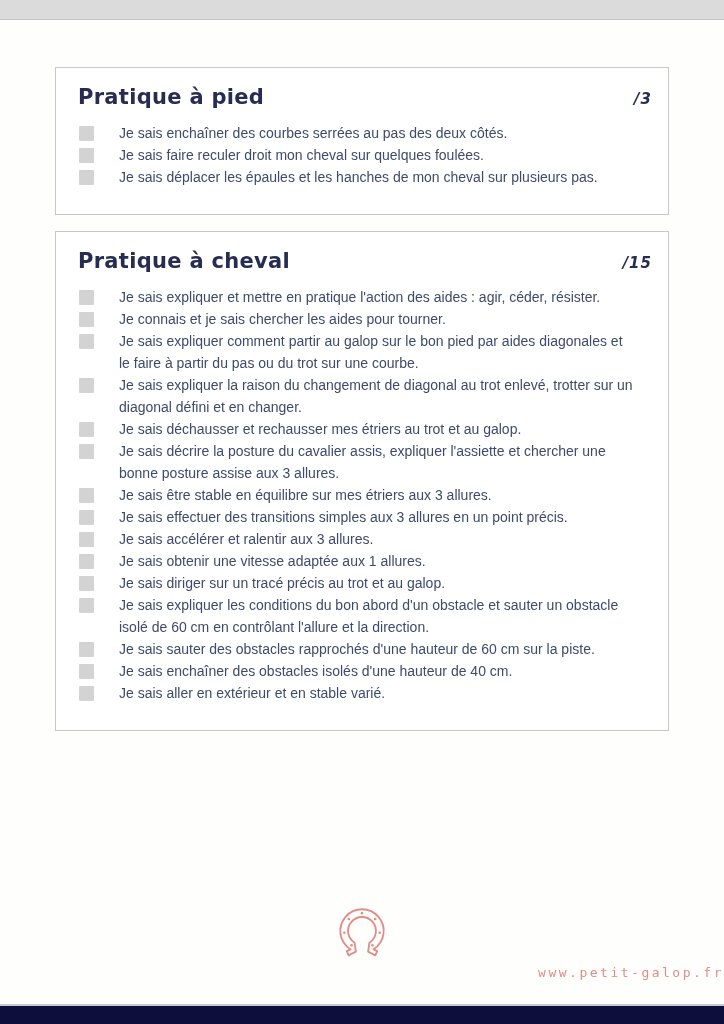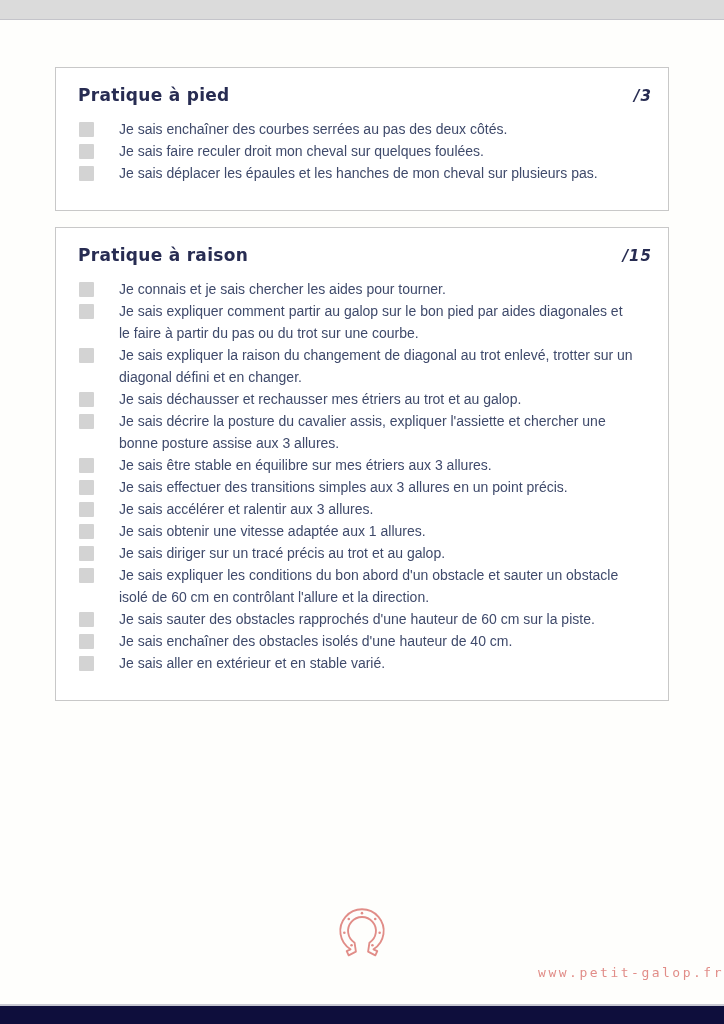--- a/index.html
+++ b/index.html
@@ -44,21 +44,21 @@
   }
   .card + .card{margin-top:16px;}
   .card-header{
     display:flex;justify-content:space-between;align-items:baseline;
     padding-left:3px;
     margin:0 -12px 13px 0;
   }
   .card-title{
     margin:0;
     font-family:"DejaVu Sans", sans-serif;
-    font-size:17px;font-weight:700;
+    font-size:21px;font-weight:700;
     letter-spacing:0.3px;
     color:var(--title-navy);
   }
   .card-score{
     font-family:"DejaVu Sans", sans-serif;
     font-style:italic;font-weight:700;
     font-size:15px;letter-spacing:1px;
     color:var(--title-navy);
   }
   ul.items{list-style:none;margin:4px;padding:0;}
@@ -120,24 +120,28 @@
           </li>
           <li class="item">
             <span class="checkbox"></span>
             <span class="item-text">Je sais déplacer les épaules et les hanches de mon cheval sur plusieurs pas.</span>
           </li>
         </ul>
     </section>
 
     <section class="card">
       <header class="card-header">
-        <h2 class="card-title">Pratique à raison</h2>
+        <h2 class="card-title">Pratique à cheval</h2>
         <span class="card-score">/15</span>
       </header>
       <ul class="items">
+          <li class="item">
+            <span class="checkbox"></span>
+            <span class="item-text">Je sais expliquer et mettre en pratique l'action des aides : agir, céder, résister.</span>
+          </li>
           <li class="item">
             <span class="checkbox"></span>
             <span class="item-text">Je connais et je sais chercher les aides pour tourner.</span>
           </li>
           <li class="item">
             <span class="checkbox"></span>
             <span class="item-text">Je sais expliquer comment partir au galop sur le bon pied par aides diagonales et le faire à partir du pas ou du trot sur une courbe.</span>
           </li>
           <li class="item">
             <span class="checkbox"></span>

